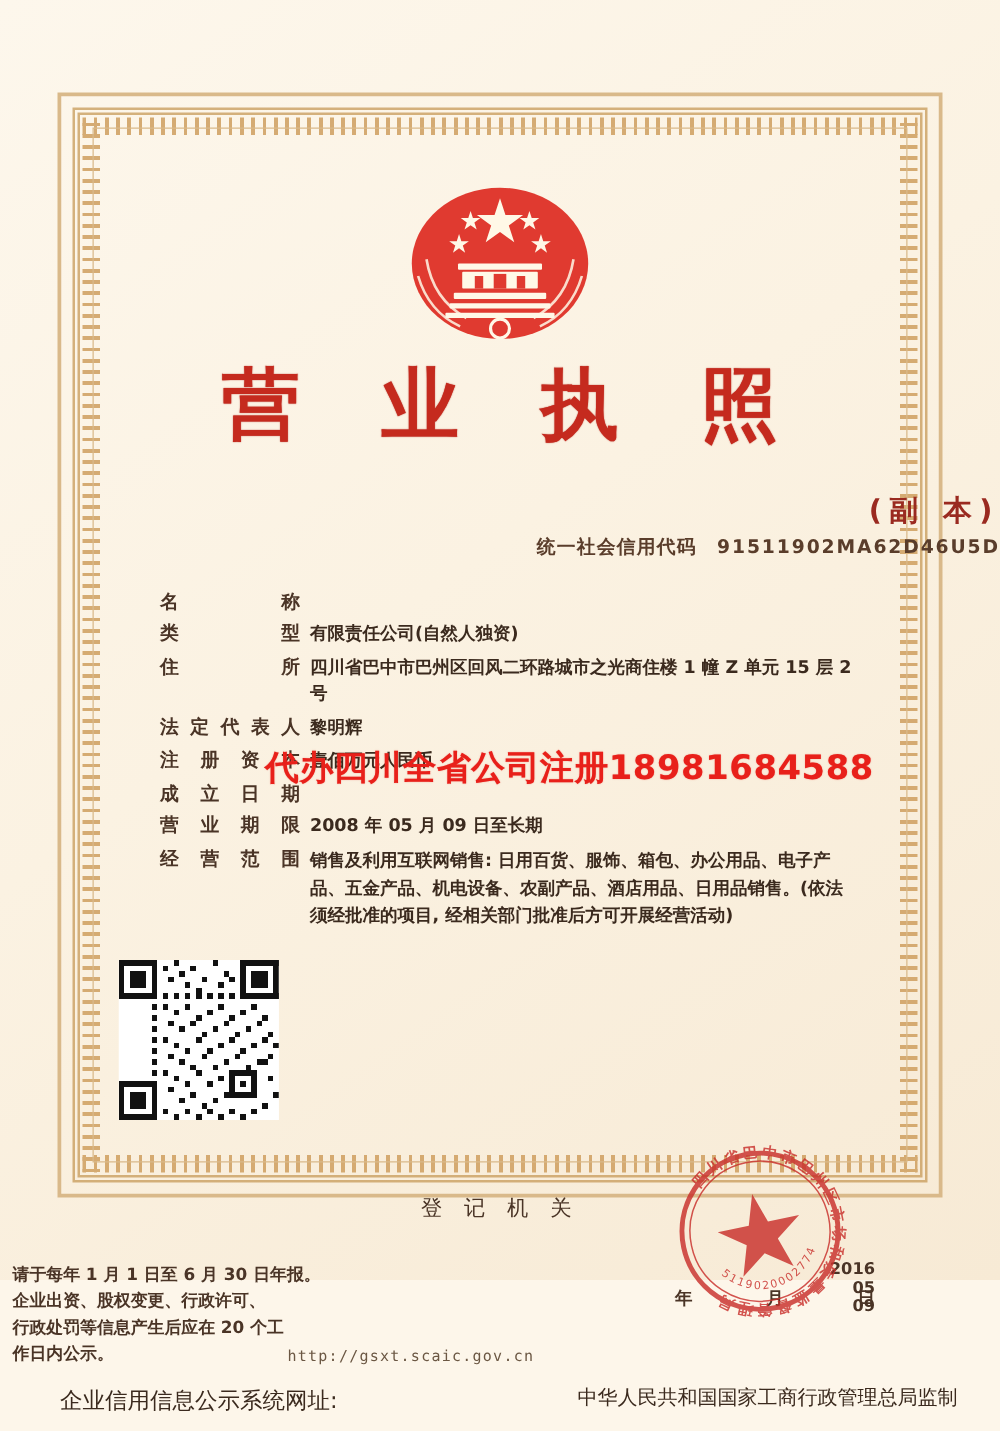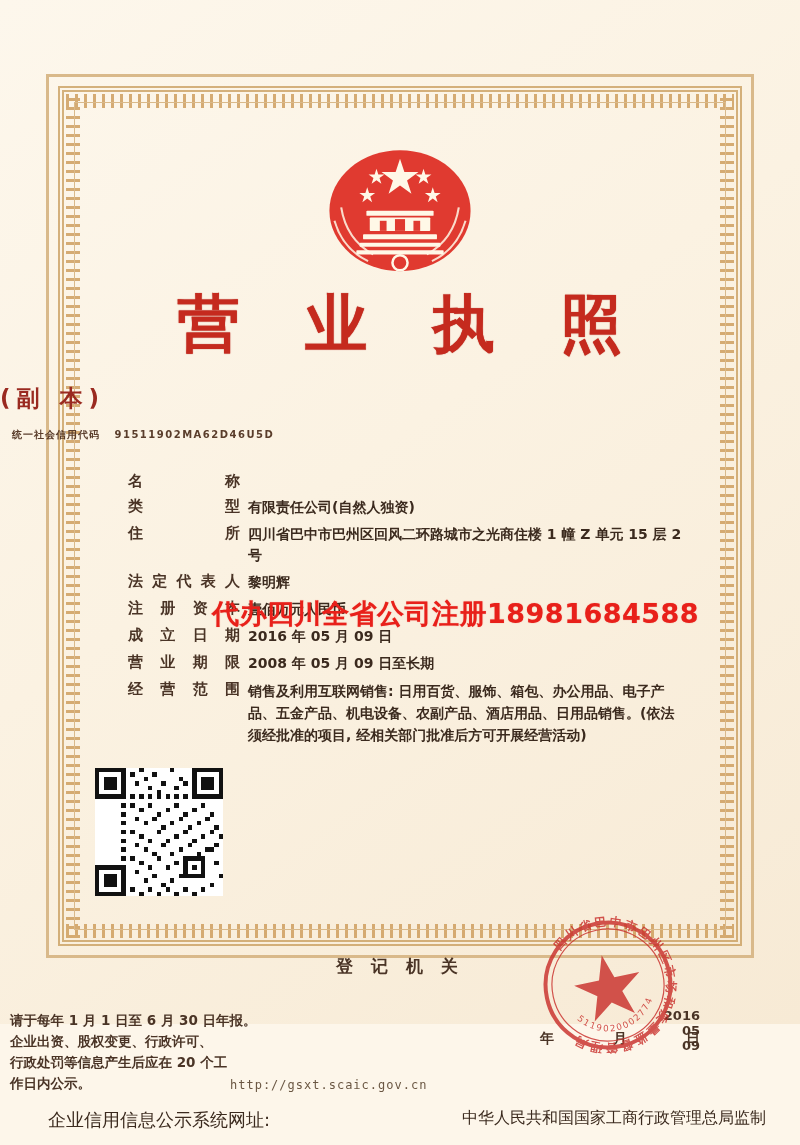--- a/index.html
+++ b/index.html
@@ -43,26 +43,26 @@
 
   
   .main-title{
     position:absolute;left:0;right:0;top:282px;text-align:center;
     font-family:"DejaVu Sans","Liberation Sans",sans-serif;
     font-weight:bold;font-size:62px;letter-spacing:22px;
     color:#c52a1e;text-indent:22px;
     text-shadow:0 0 1px #b0241a;
   }
   .sub-title{
-    position:absolute;left:0;right:0;top:383px;text-align:left;
+    position:absolute;left:0;right:0;top:393px;text-align:right;
     font-size:23px;letter-spacing:6px;color:#9a2a20;font-weight:bold;
   }
   .credit-code{
-    position:absolute;left:0;right:0;top:428px;text-align:left;
-    font-size:10px;font-weight:bold;color:#5a3d2b;letter-spacing:1px;margin-left:12px;
+    position:absolute;left:0;right:0;top:428px;text-align:right;
+    font-size:15px;font-weight:bold;color:#5a3d2b;letter-spacing:1px;margin-left:12px;
   }
   .credit-code .code{letter-spacing:1.5px;margin-left:10px;}
 
   
   .fields{
     position:absolute;left:128px;top:472px;width:560px;
     color:#4a3426;
   }
   .row{display:flex;margin-bottom:6px;align-items:flex-start;}
   .row .label{
@@ -88,21 +88,21 @@
   
   .qr{
     position:absolute;left:95px;top:768px;width:128px;height:128px;
     background:#fff;
   }
   .qr svg{display:block;}
 
   
   .authority{
     position:absolute;left:0;right:0;top:955px;text-align:center;
-    font-size:17px;font-weight:bold;color:#4a3426;letter-spacing:6px;
+    font-size:17px;font-weight:normal;color:#4a3426;letter-spacing:6px;
   }
   .date-line{
     position:absolute;left:480px;top:1008px;width:220px;
     font-size:14px;font-weight:bold;color:#4a3426;
     display:flex;justify-content:space-between;align-items:flex-end;flex-direction:column;
   }
   .date-line .num{font-size:13px;}
   .date-units{
     position:absolute;left:540px;top:1030px;width:160px;
     display:flex;justify-content:space-between;
@@ -236,21 +236,20 @@
       <div class="value">壹佰万元人民币</div>
     </div>
 
     <div class="row">
       <div class="label">
           <span>成</span>
           <span>立</span>
           <span>日</span>
           <span>期</span>
         </div>
-      <div class="value">2016 年 05 月 09 日</div>
     </div>
 
     <div class="row">
       <div class="label">
           <span>营</span>
           <span>业</span>
           <span>期</span>
           <span>限</span>
         </div>
       <div class="value">2008 年 05 月 09 日至长期</div>

